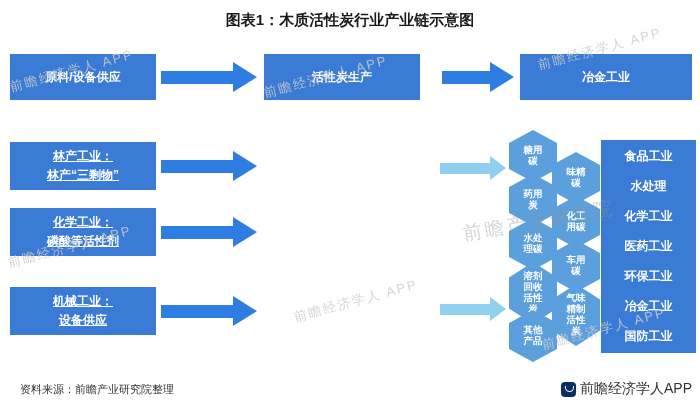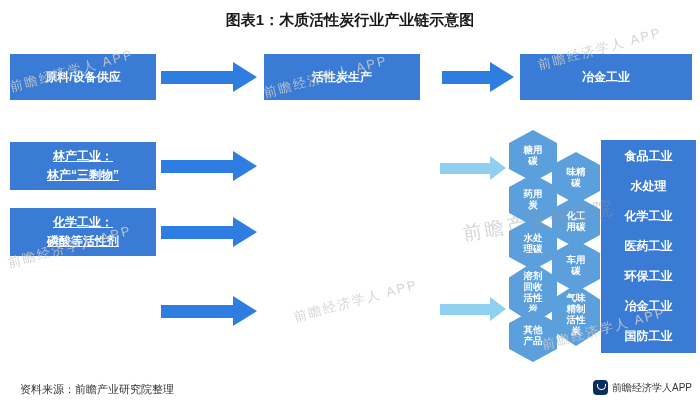--- a/index.html
+++ b/index.html
@@ -73,21 +73,21 @@
   #wm1{left:8px;top:62px}
   #wm2{left:262px;top:68px}
   #wm3{left:536px;top:40px}
   #wm4{left:6px;top:238px}
   #wm5{left:292px;top:292px}
   #wm6{left:540px;top:320px}
   #wmbig{left:462px;top:208px}
   
   .source{position:absolute;left:20px;top:382px;font-size:11px;color:#333;z-index:10;}
   .brand{position:absolute;right:8px;top:380px;display:flex;align-items:center;gap:4px;z-index:10;}
-  .brand-text{font-size:10px;color:#333;}
+  .brand-text{font-size:14px;color:#333;}
   .brand-icon{
     position:relative;width:15px;height:15px;background:#0b2e5f;border-radius:4px;display:inline-block;
   }
   .brand-icon::after{
     content:"";position:absolute;left:4px;top:4px;width:7px;height:5px;
     border:1.5px solid #fff;border-top:0;border-radius:0 0 7px 7px;
   }
 </style>
 </head>
 <body>
@@ -116,20 +116,24 @@
   </div>
   <div class="box" id="b-use">冶金工业</div>
 
   <div class="box two-line" id="b-forest">
     <div>林产工业：</div>
     <div>林产“三剩物”</div>
   </div>
   <div class="box two-line" id="b-chem">
     <div>化学工业：</div>
     <div>磷酸等活性剂</div>
+  </div>
+  <div class="box two-line" id="b-mach">
+    <div>机械工业：</div>
+    <div>设备供应</div>
   </div>
 
   <div class="arrow big" id="ar3">
     <div class="shaft"></div>
       <div class="head"></div>
   </div>
   <div class="arrow big" id="ar4">
     <div class="shaft"></div>
       <div class="head"></div>
   </div>

